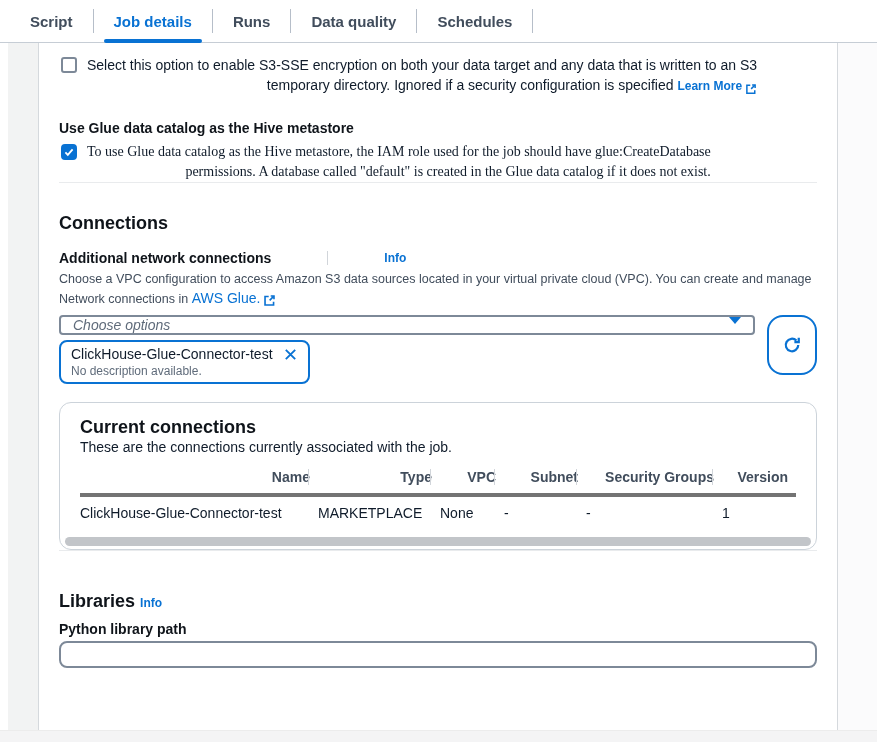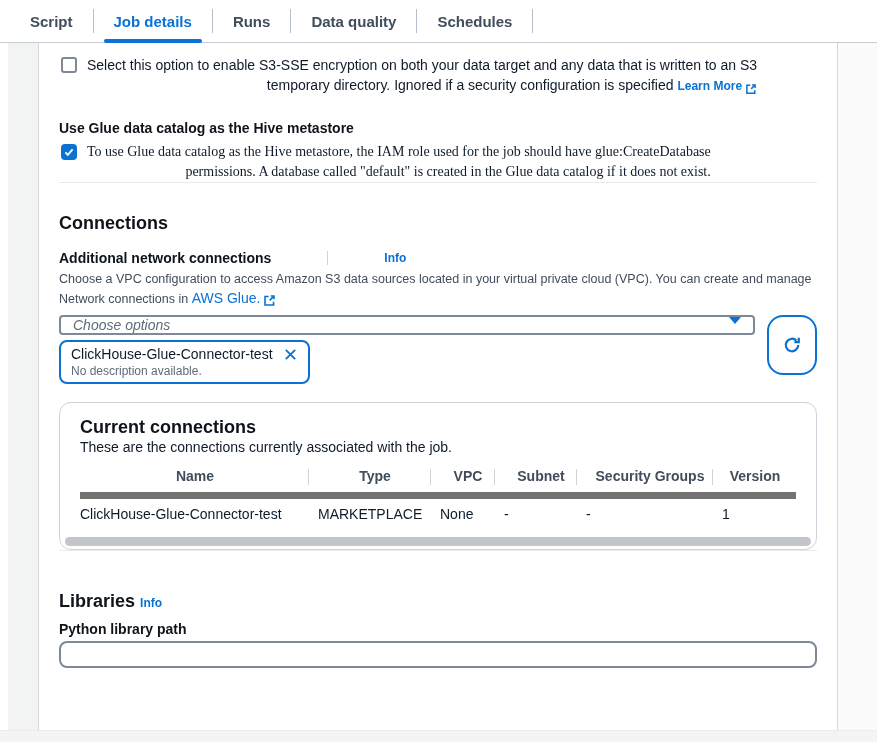--- a/index.html
+++ b/index.html
@@ -72,22 +72,22 @@
   .chip-top { display:flex; align-items:center; font-size:14px; line-height:19px; color:#0f1b2a; }
   .chip-close { margin-left:10px; color:#0972d3; cursor:pointer; display:flex; align-items:center; }
   .chip-desc { font-size:12px; line-height:14px; color:#5f6b7a; }
 
   
   .card { margin-top:18px; border:1px solid #ccd3da; border-radius:12px; background:#fff; overflow:hidden; }
   .card-inner { padding:13px 20px 0; }
   .card-title { font-size:18px; line-height:22px; font-weight:bold; color:#0f141a; }
   .card-sub { font-size:14px; line-height:19px; color:#0f1b2a; }
   table.conn { border-collapse:collapse; width:100%; margin-top:10px; table-layout:fixed; }
-  table.conn th { text-align:center; font-size:14px; font-weight:bold; color:#414d5c; height:28px;
-                  border-bottom:7px solid #737373; position:relative; padding:0 8px 6px 0;margin-left:17px; }
+  table.conn th { text-align:right; font-size:14px; font-weight:bold; color:#414d5c; height:28px;
+                  border-bottom:4px solid #737373; position:relative; padding:0 8px 6px 0;margin-left:17px; }
   table.conn th .col-sep { position:absolute; left:-10px; top:2px; width:1px; height:16px; background:#d1d5da; }
   table.conn td { font-size:14px; color:#0f1b2a; height:34px; padding:0 8px 0 0; }
   .col-name { width:238px; } .col-type { width:122px; } .col-vpc { width:64px; }
   .col-subnet { width:82px; } .col-sg { width:136px; } .col-ver { width:auto; }
   .hscrollbar { height:9px; background:#c2c5c9; border-radius:5px; margin:8px 5px 3px; cursor:pointer; }
 
   .plain-label { font-size:14px; font-weight:bold; color:#0f141a; line-height:16px; margin-top:6px; }
   .text-input { width:758px; height:27px; border:2px solid #7d8998; border-radius:8px; margin-top:4px;
                 font-size:14px; padding:0 10px; font-family:"Liberation Sans", sans-serif; color:#0f1b2a; display:block; }
 

